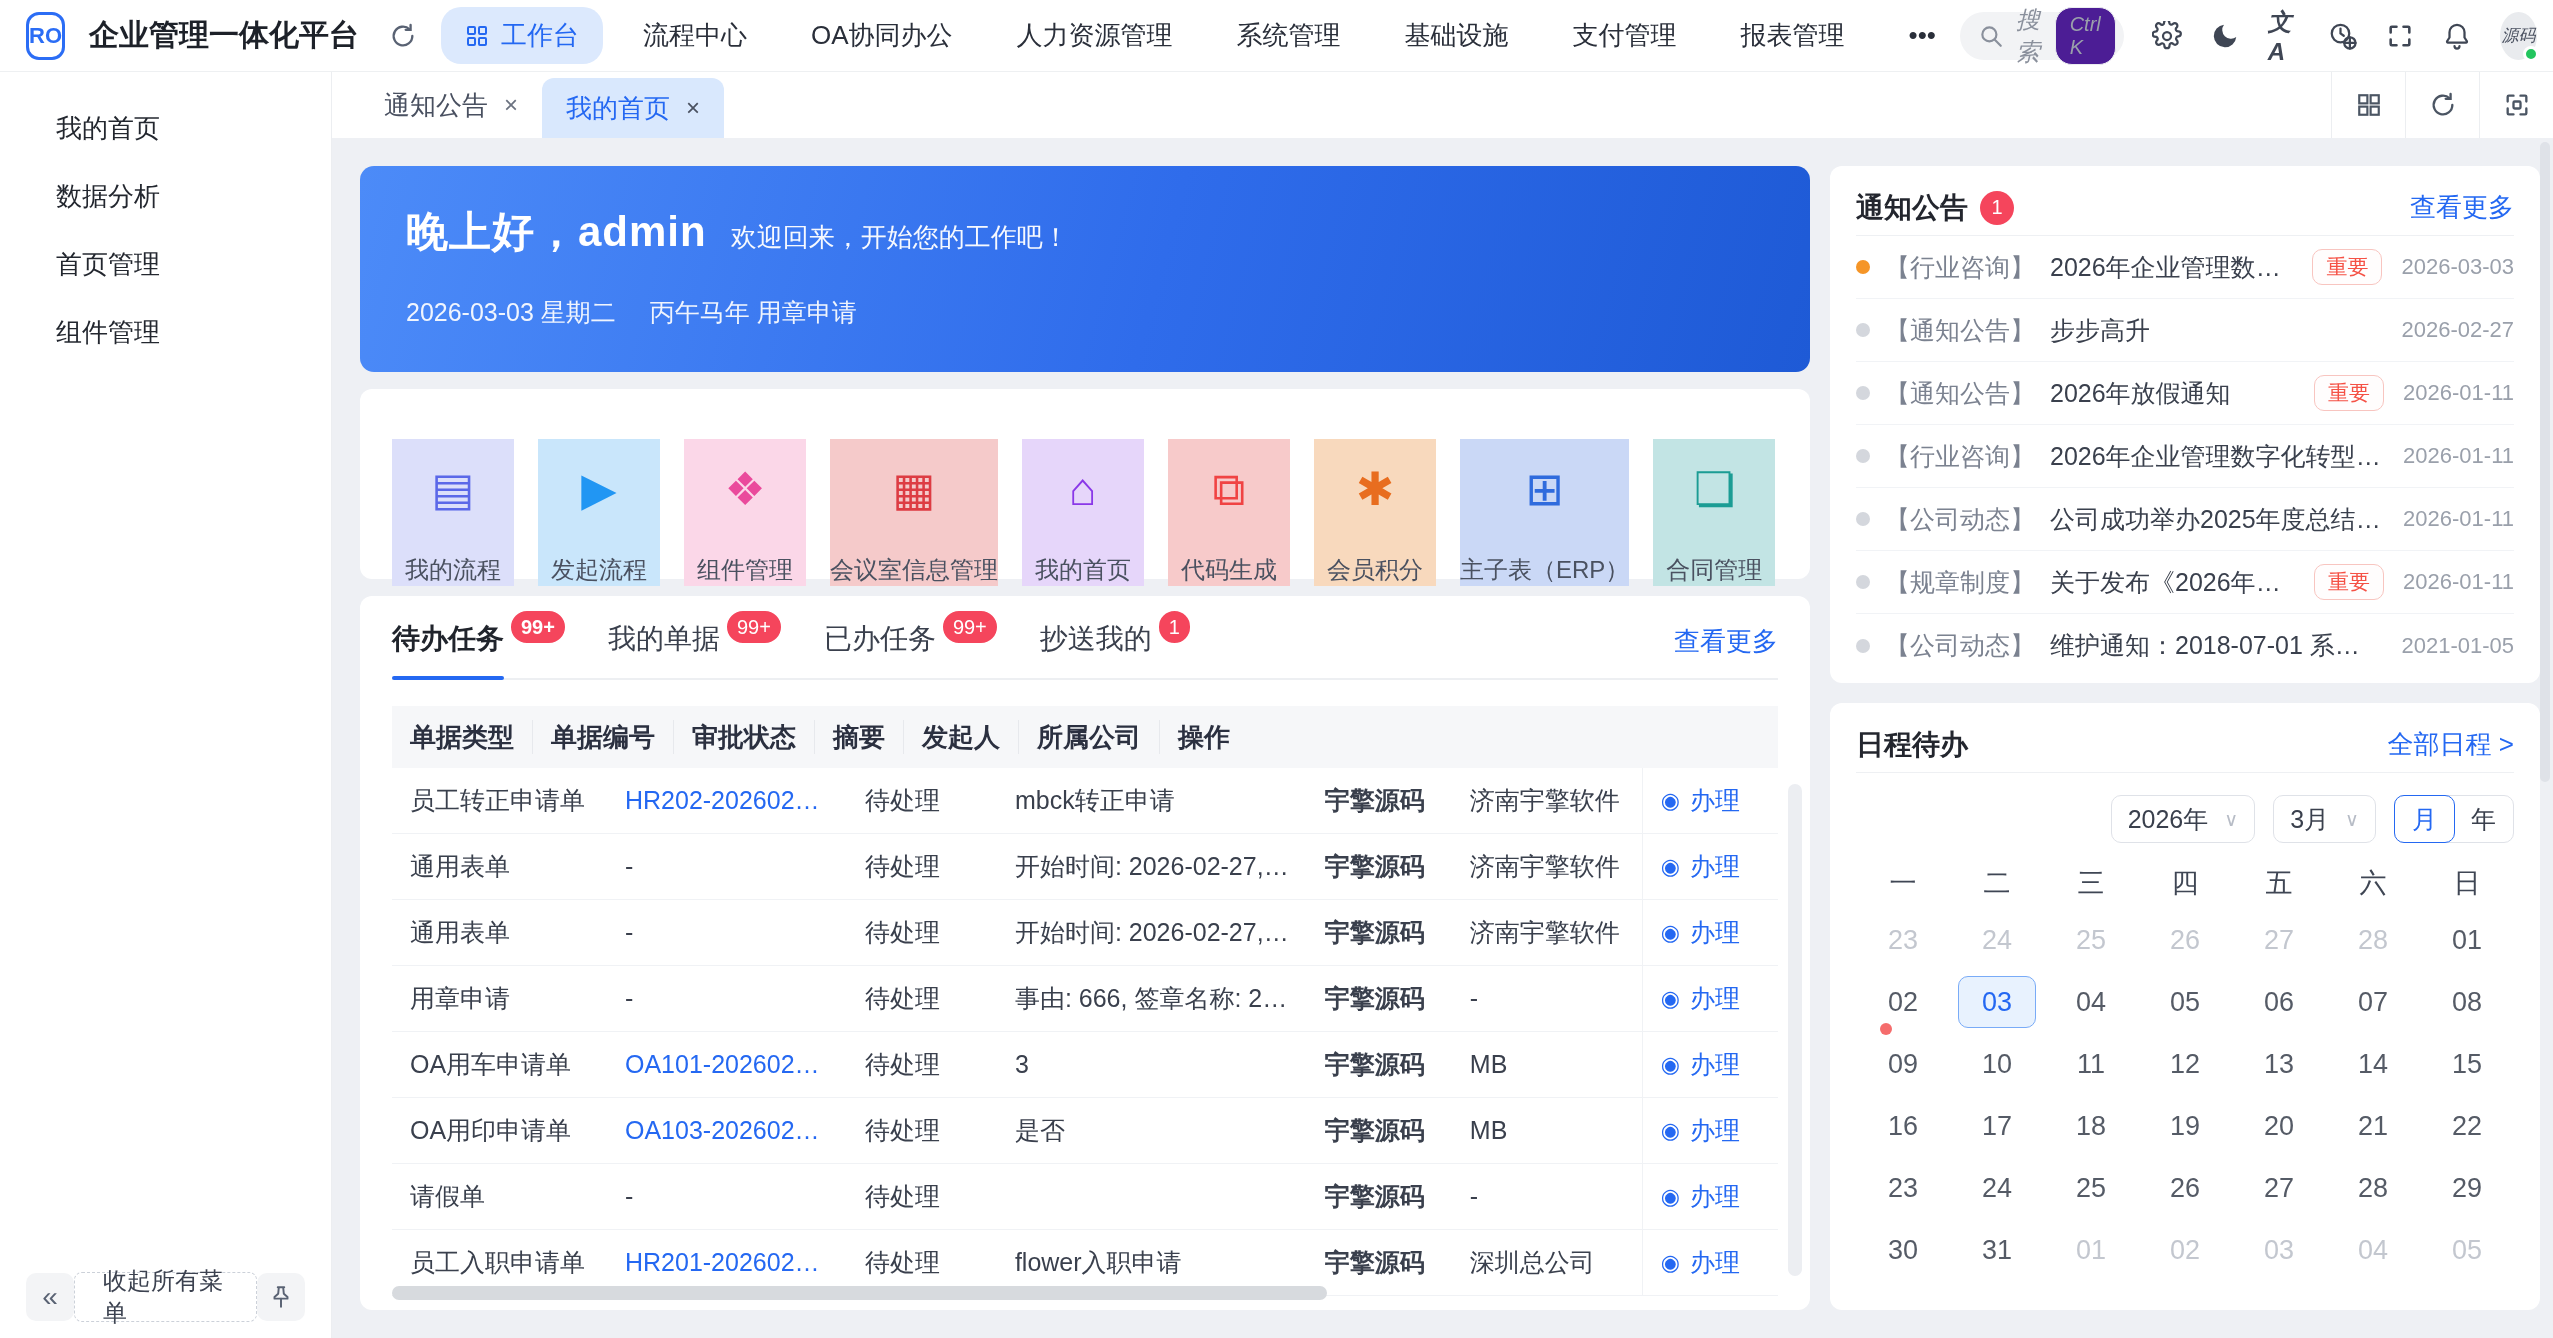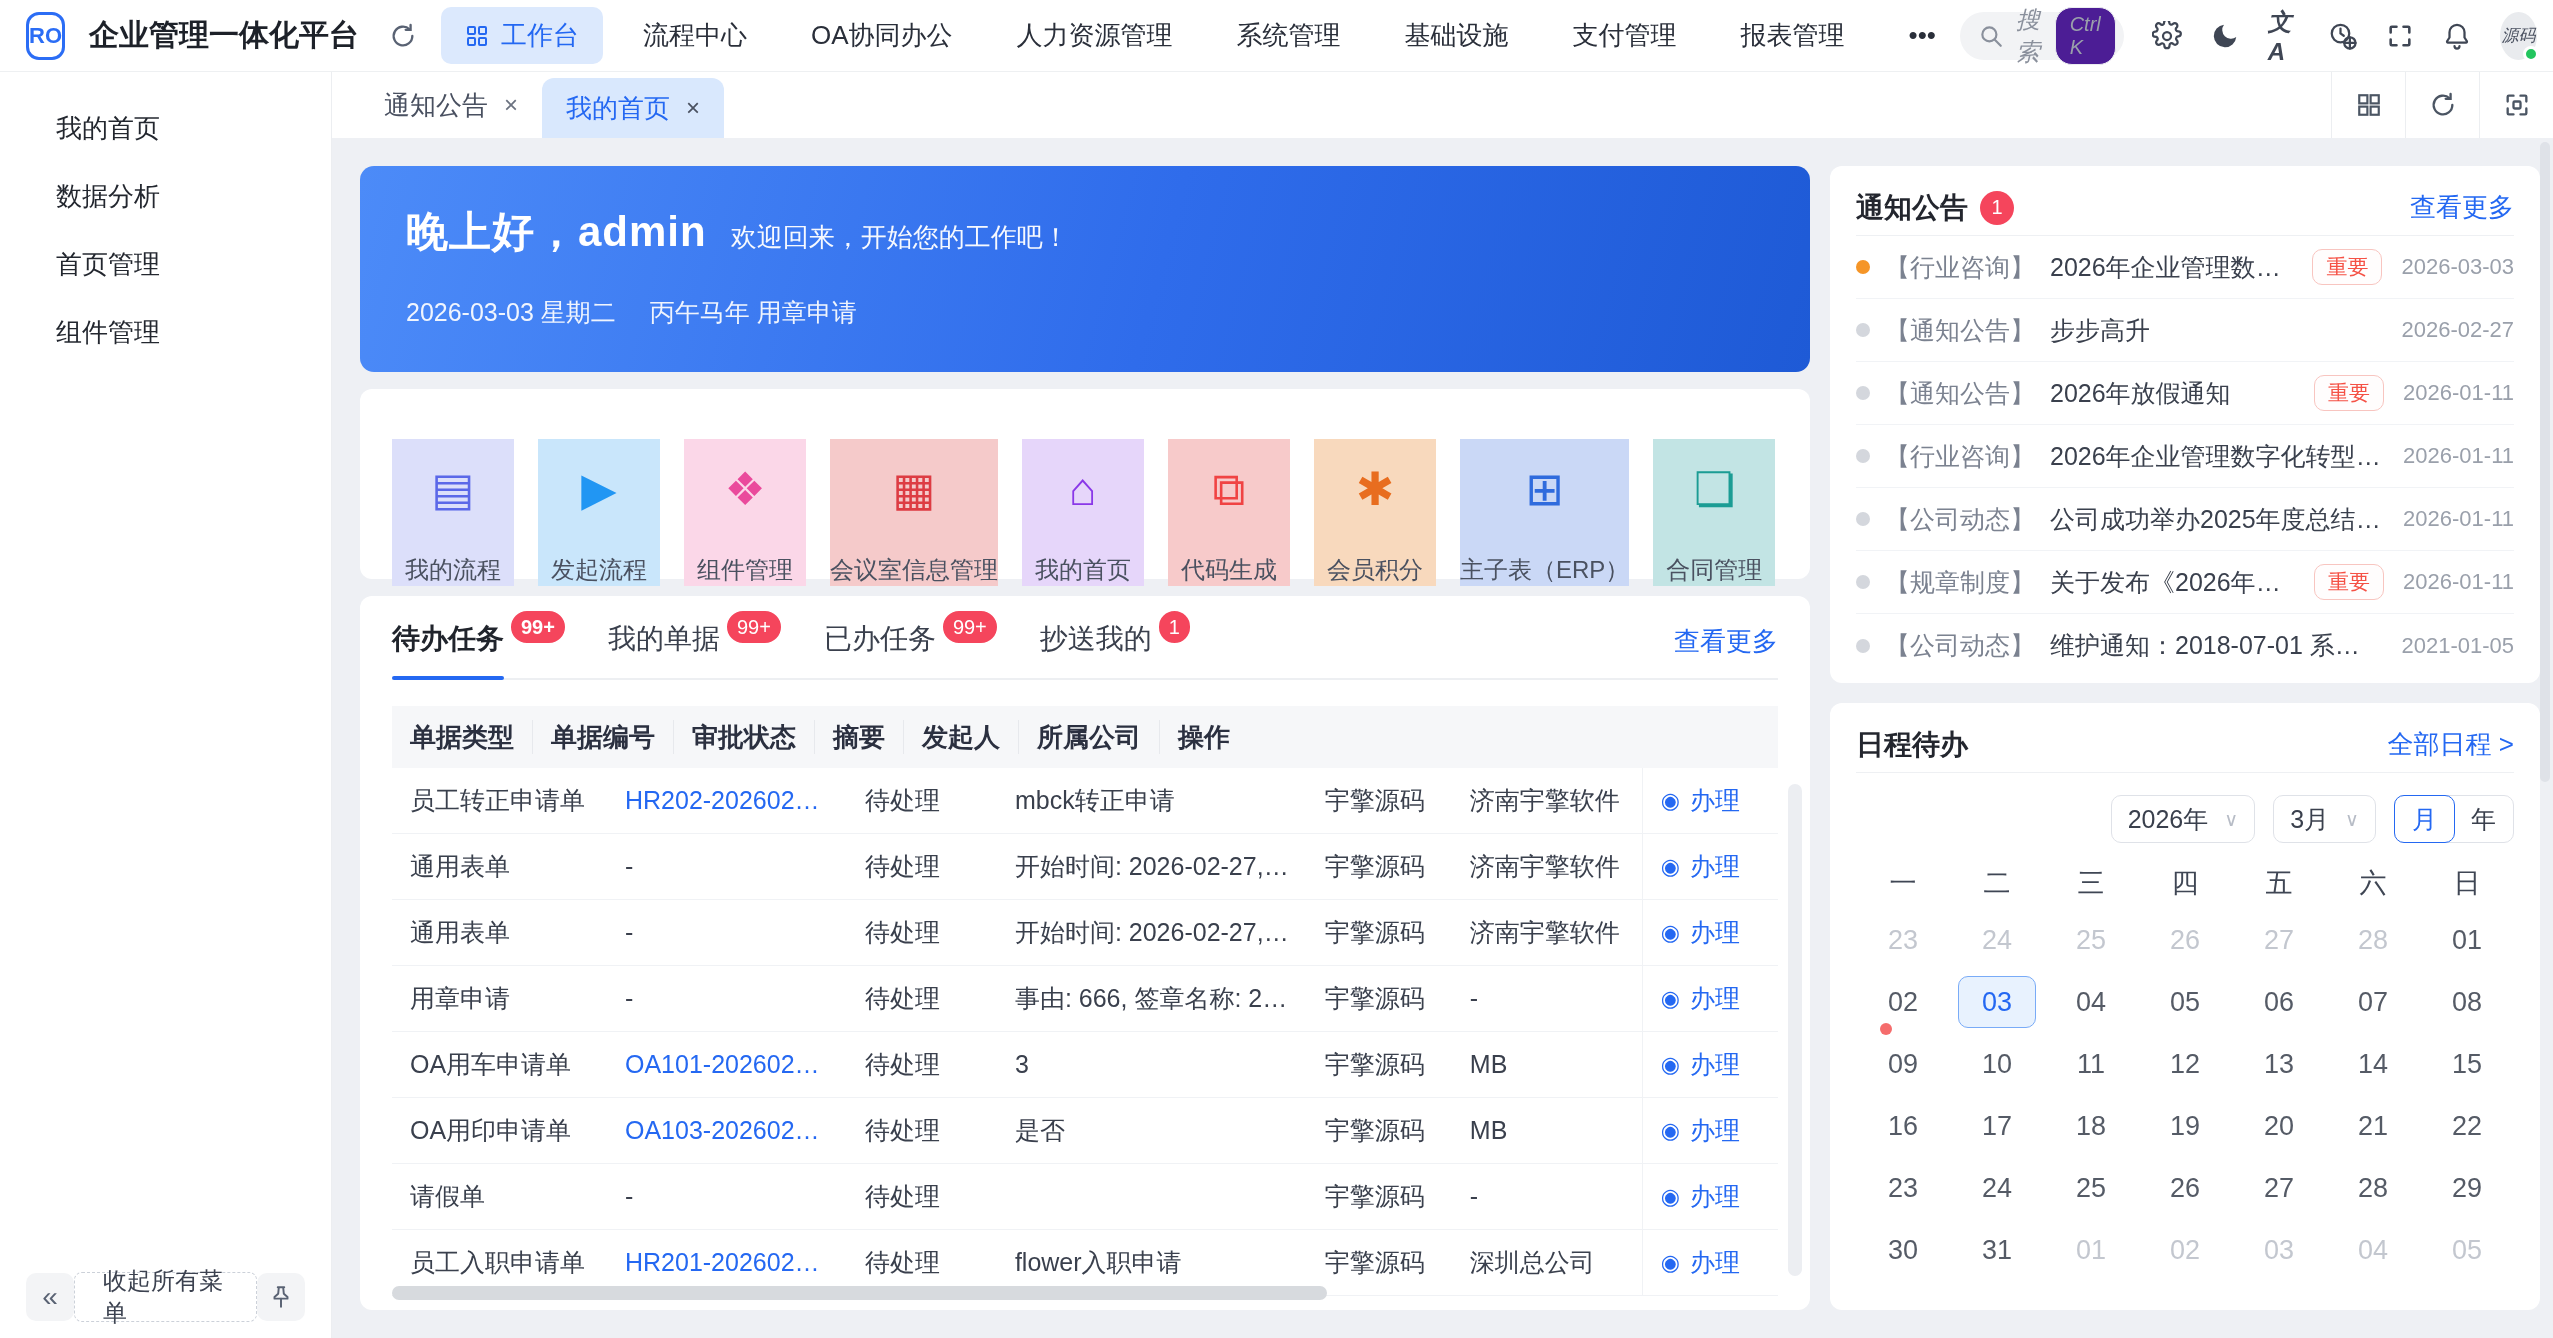--- a/index.html
+++ b/index.html
@@ -19,21 +19,21 @@
   }
   .logo {
     width:48px; height:48px; border-radius:13px; border:3px solid #2b6df5;
     display:flex; align-items:center; justify-content:center;
     color:#2b6df5; font-weight:800; font-size:22px; background:#fff;
   }
   .app-title { font-size:30px; font-weight:700; color:#1d2129; margin-left:24px; white-space:nowrap; }
   .top-refresh { margin-left:30px; color:#596273; }
   .nav { display:flex; align-items:center; margin-left:24px; gap:16px; }
   .nav-item {
-    display:flex; align-items:center; gap:12px; padding:11px 24px; border-radius:10px;
+    display:flex; align-items:center; gap:12px; padding:11px 24px; border-radius:20px;
     font-size:26px; color:#2a2f3a; white-space:nowrap; cursor:pointer;
   }
   .nav-item.active { background:#dce9fd; color:#2468f2; }
   .nav-item .nav-ic { color:#2468f2; }
   .top-right { margin-left:auto; display:flex; align-items:center; gap:28px;font-style:italic; }
   .search-pill {
     height:48px; background:#f2f3f5; border-radius:24px; display:flex; align-items:center;
     gap:12px; padding:0 8px 0 18px; color:#8a909c; font-size:24px; cursor:pointer;
   }
   .search-kbd {
@@ -149,21 +149,21 @@
     font-size:26px; font-weight:700; color:#2b3040; padding:0 18px; height:34px;
     display:flex; align-items:center; border-right:1px solid #e7e9ed; white-space:nowrap;
   }
   .th:last-child { border-right:none; }
   .tr { display:flex; height:66px; align-items:center; border-bottom:1px solid #f0f2f5; padding-right:20px; }
   .td {
     font-size:25px; color:#3a404d; padding:0 18px; white-space:nowrap; overflow:hidden;
     text-overflow:ellipsis;
   }
   .c1 { width:215px; } .c2 { width:240px; } .c3 { width:150px; } .c4 { width:310px; }
-  .c5 { width:145px; } .c6 { width:190px; } .c7 { flex:1; }
+  .c5 { width:145px;font-weight:bold; } .c6 { width:190px; } .c7 { flex:1; }
   .td.c7 { border-left:1px solid #f0f2f5; height:100%; display:flex; align-items:center; overflow:visible; }
   .link { color:#2468f2; cursor:pointer; }
   .op { color:#2468f2; display:flex; align-items:center; gap:10px; font-size:25px; cursor:pointer; }
   .op .eye { font-size:22px; }
   .vscroll { position:absolute; right:8px; top:188px; bottom:34px; width:14px; background:#eceef2; border-radius:7px; }
   .hscroll { position:absolute; left:32px; bottom:10px; width:935px; height:14px; background:#d7dade; border-radius:7px; cursor:pointer; }
 
   
   .right-col { width:710px; display:flex; flex-direction:column; gap:20px; }
   .panel-head { display:flex; align-items:center; height:56px; border-bottom:1px solid #eef0f3; }

